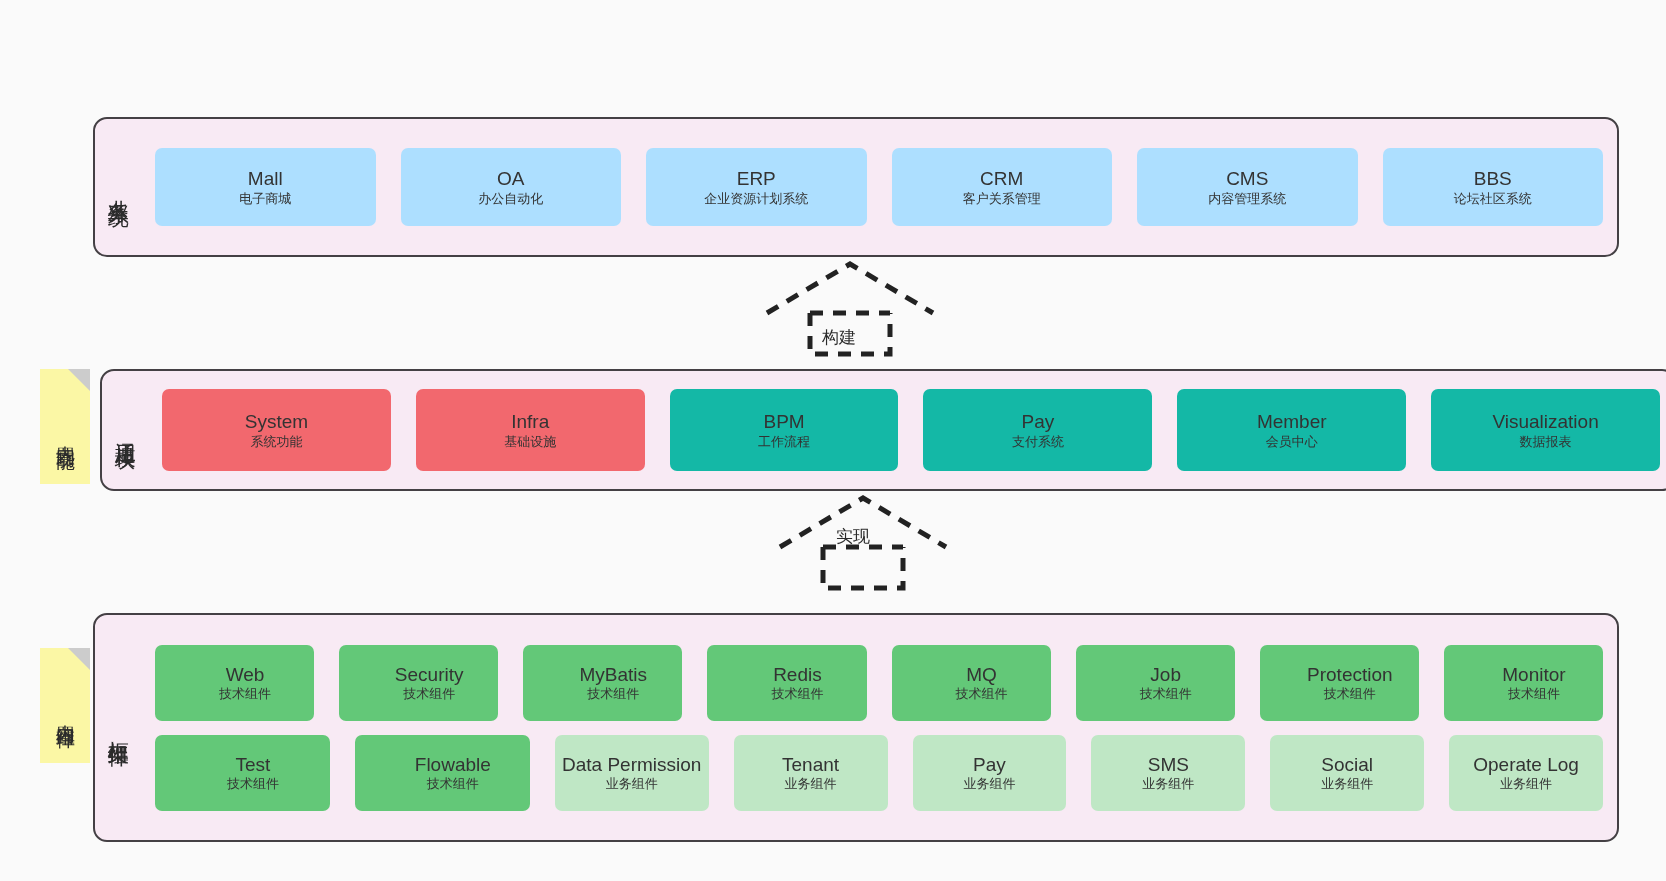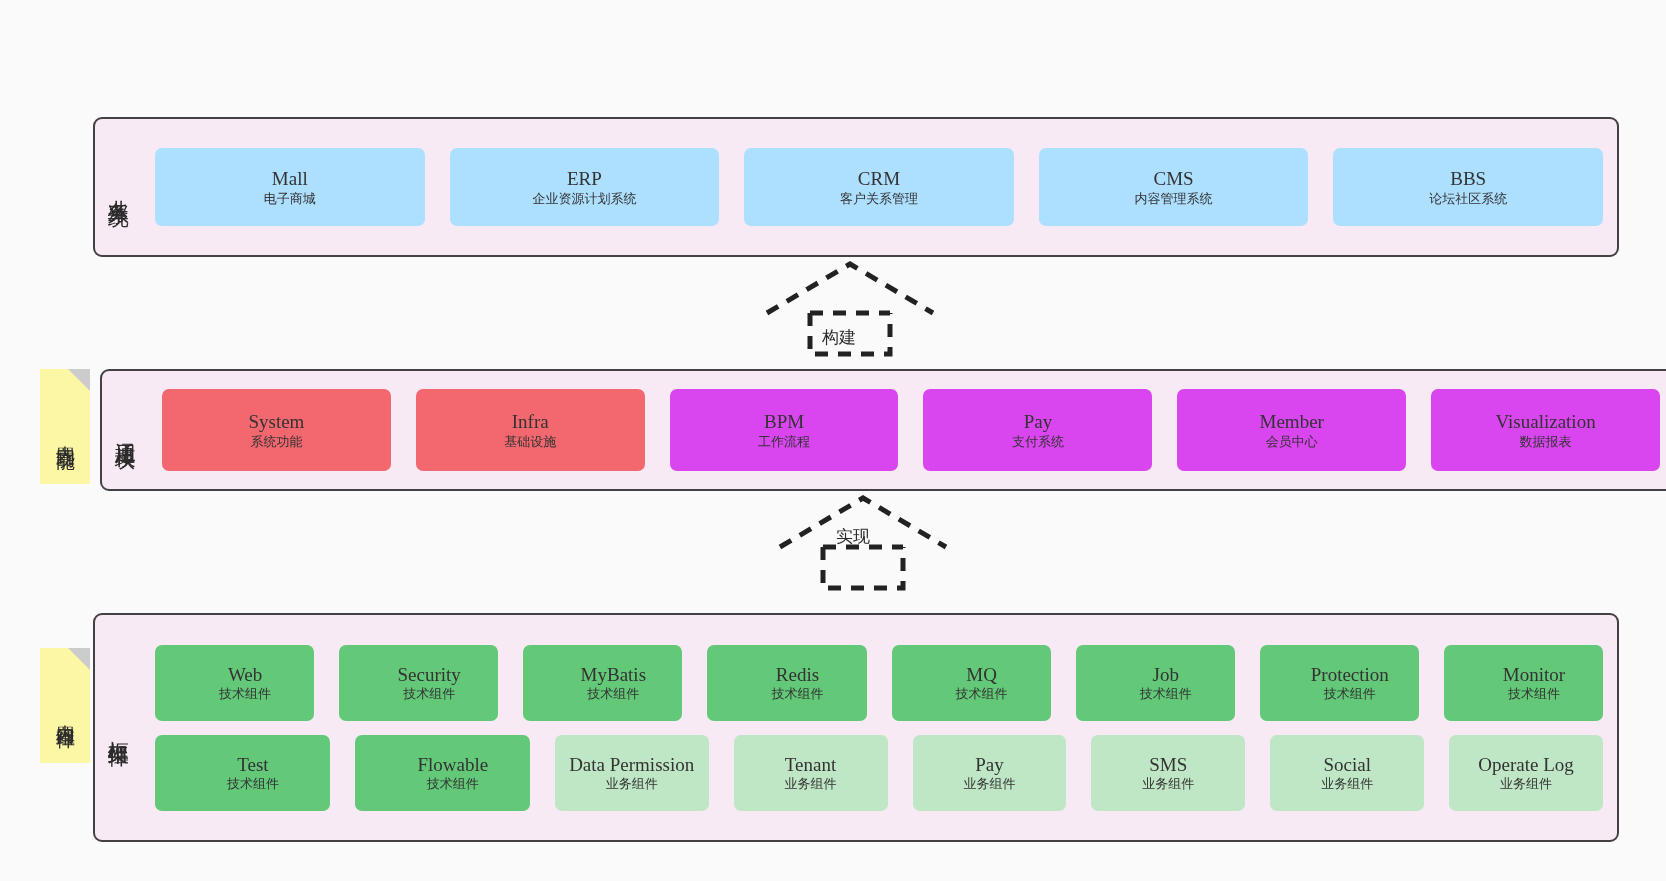--- a/index.html
+++ b/index.html
@@ -16,24 +16,23 @@
     width: 1666px;
     height: 881px;
     background: #fafafa;
   }
 
   
   .layer {
     position: absolute;
     background: #f8eaf4;
     border: 2px solid #444044;
-    border-radius: 9px;
+    border-radius: 14px;
     display: flex;
     align-items: stretch;
-    font-family: Liberation Serif, serif;
   }
   .layer-title {
     width: 46px;
     flex: 0 0 46px;
     display: flex;
     align-items: center;
     justify-content: center;
     font-size: 21px;
     color: #2b2b2b;
     writing-mode: vertical-rl;
@@ -67,21 +66,21 @@
     text-align: center;
     color: #333333;
     line-height: 1.25;
     padding: 4px 6px;
   }
   .card .en { font-size: 19px; }
   .card .cn { font-size: 13px; }
 
   .c-blue       { background: #addfff; }
   .c-red        { background: #f2686e; }
-  .c-pink       { background: #d946ef; }
+  .c-pink       { background: #14b8a6; }
   .c-green      { background: #63c878; padding-left: 27px; }
   .c-lightgreen { background: #bfe7c5; }
 
   
   .h-top    { height: 78px; }
   .h-mid    { height: 82px; }
   .h-bottom { height: 76px; }
 
   
   .note {
@@ -128,20 +127,24 @@
 
   <div class="layer" id="layer-business" style="left:93px; top:117px; width:1526px; height:140px;">
     <div class="layer-title">业务系统</div>
     <div class="layer-body">
       <div class="row" id="row-business">
           <div class="card c-blue h-top">
             <div class="en">Mall</div>
             <div class="cn">电子商城</div>
           </div>
           <div class="card c-blue h-top">
+            <div class="en">OA</div>
+            <div class="cn">办公自动化</div>
+          </div>
+          <div class="card c-blue h-top">
             <div class="en">ERP</div>
             <div class="cn">企业资源计划系统</div>
           </div>
           <div class="card c-blue h-top">
             <div class="en">CRM</div>
             <div class="cn">客户关系管理</div>
           </div>
           <div class="card c-blue h-top">
             <div class="en">CMS</div>
             <div class="cn">内容管理系统</div>

